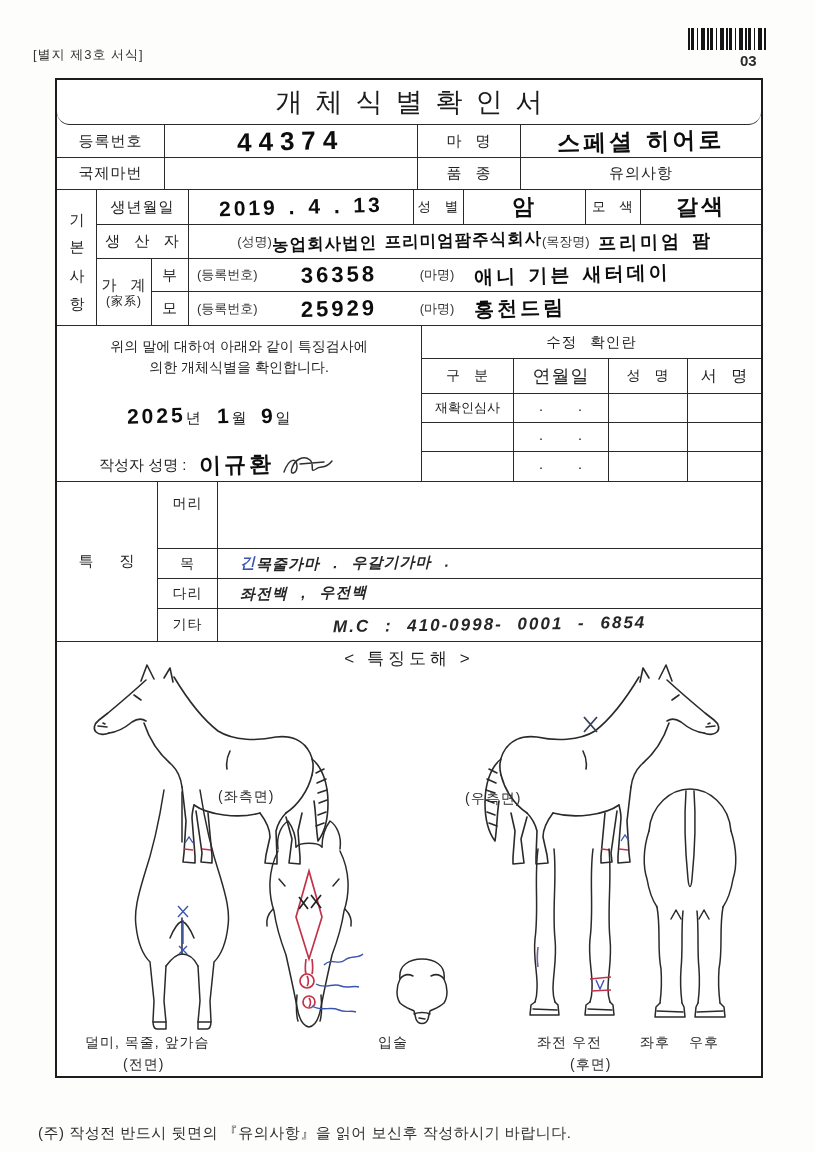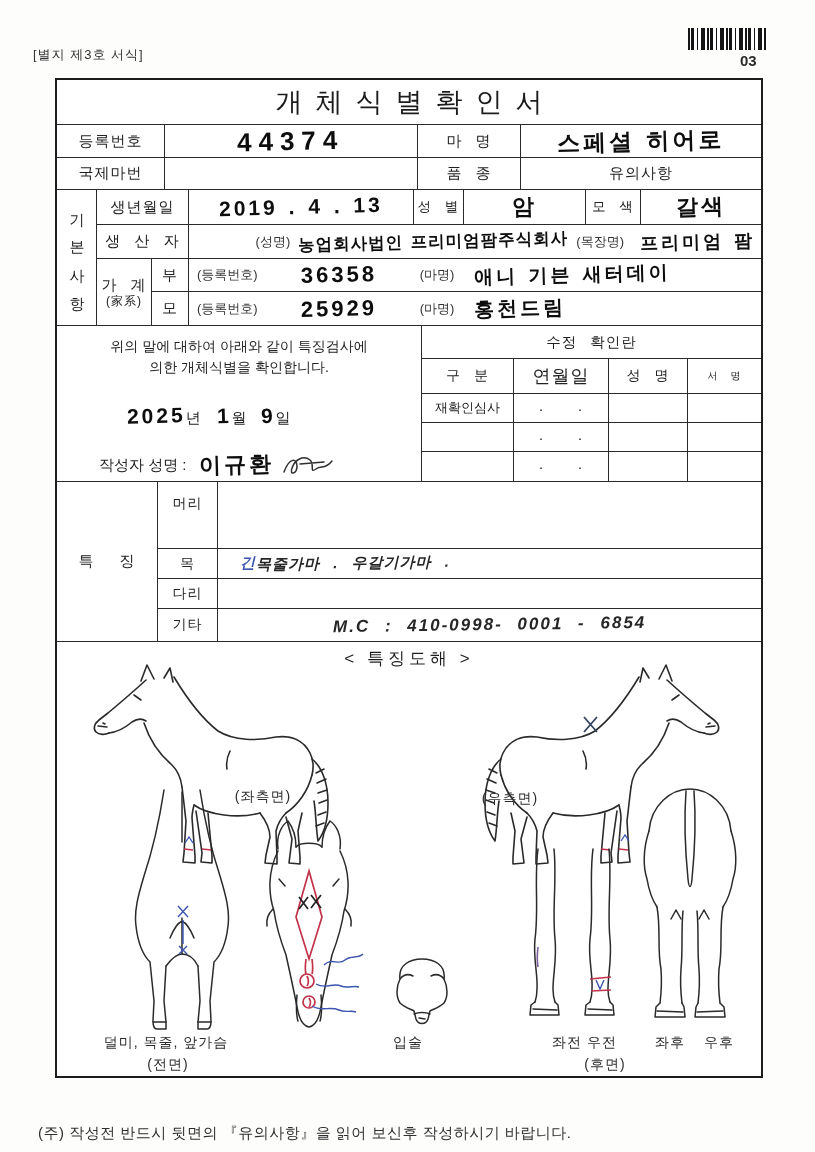--- a/index.html
+++ b/index.html
@@ -15,40 +15,40 @@
   
   .doc{position:absolute;left:55px;top:78px;width:708px;border:2px solid #1d1d1d;background:#fff;box-sizing:border-box;}
   .trow{display:flex;border-bottom:1.5px solid #2a2a2a;box-sizing:border-box;}
   .trow:last-child{border-bottom:none;}
   .cell{display:flex;align-items:center;justify-content:center;border-right:1.5px solid #2a2a2a;box-sizing:border-box;font-size:15px;word-spacing:8px;letter-spacing:1px;}
   .noR{border-right:none!important;}
   .col{display:flex;flex-direction:column;flex:1;min-width:0;}
   .irow{display:flex;border-bottom:1.5px solid #2a2a2a;box-sizing:border-box;}
   .irow:last-child{border-bottom:none;}
 
-  .title-row{height:44px;display:flex;align-items:center;justify-content:center;border-bottom:1.5px solid #2a2a2a;}
+  .title-row{height:44px;display:flex;align-items:center;justify-content:center;border-bottom:1.5px solid #2a2a2a;border-radius:13px;}
   .doc-title{font-size:27px;letter-spacing:13px;font-weight:500;color:#1c1c1c;padding-left:13px;}
 
   
   .mk{font-weight:900;color:#0d0d0d;letter-spacing:3px;transform:rotate(-1.5deg);display:inline-block;word-spacing:2px;}
   .pen{font-style:italic;font-weight:600;color:#262626;letter-spacing:1px;transform:rotate(-0.8deg);display:inline-block;}
   .blue{color:#3a55b0;}
 
   .vlabel{writing-mode:vertical-rl;text-orientation:upright;letter-spacing:13px;font-size:15px;}
 
   .p-lab{font-size:13px;color:#333;letter-spacing:0;word-spacing:0;white-space:nowrap;}
 
   
   .feat-content{justify-content:flex-start;padding-left:22px;}
   .writing-line{border-bottom:1.4px solid #2a2a2a;}
 
   
   .diagram{position:relative;height:434px;}
   .dg-title{position:absolute;left:0;right:0;top:5px;text-align:center;font-size:17px;letter-spacing:4px;font-weight:500;color:#1e1e1e;}
-  .dg-label{position:absolute;font-size:14px;color:#2c2c2c;letter-spacing:1px;text-align:center;}
+  .dg-label{position:absolute;font-size:14px;color:#2c2c2c;letter-spacing:1px;text-align:left;}
   svg{position:absolute;overflow:visible;}
   .sig-svg{position:static;display:inline-block;vertical-align:middle;margin-left:6px;}
 </style>
 </head>
 <body>
 
 <div class="page">
 
   <div class="form-ref">[별지 제3호 서식]</div>
   <div class="barcode"></div>
@@ -92,21 +92,21 @@
           <div class="cell" style="width:122px">
               <span class="mk" style="font-size:22px">암</span>
             </div>
           <div class="cell" style="width:55px;font-size:13.5px">모 색</div>
           <div class="cell noR" style="flex:1">
               <span class="mk" style="font-size:22px">갈색</span>
             </div>
         </div>
         <div class="irow" style="height:34px">
           <div class="cell" style="width:92px">생 산 자</div>
-          <div class="cell noR" style="flex:1;justify-content:flex-end;padding:0 6px;gap:8px">
+          <div class="cell noR" style="flex:1;justify-content:center;padding:0 6px;gap:0">
             <span class="p-lab">(성명)</span>
             <span class="mk" style="font-size:16.5px;letter-spacing:1px">농업회사법인 프리미엄팜주식회사</span>
             <span class="p-lab">(목장명)</span>
             <span class="mk" style="font-size:18px;margin-left:8px">프리미엄 팜</span>
           </div>
         </div>
         <div class="irow">
           <div class="cell" style="width:55px;flex-direction:column;line-height:1.2">
             <span>가 계</span>
             <span style="font-size:12px">(家系)</span>
@@ -155,21 +155,21 @@
         </div>
       </div>
       <div class="col noR">
         <div class="irow" style="height:33px">
           <div class="cell noR" style="flex:1;font-size:14.5px">수정 확인란</div>
         </div>
         <div class="irow" style="height:35px">
           <div class="cell" style="width:92px;font-size:14px">구 분</div>
           <div class="cell" style="width:95px;font-size:18px">연월일</div>
           <div class="cell" style="width:79px;font-size:14px">성 명</div>
-          <div class="cell noR" style="flex:1;font-size:10px">서 명</div>
+          <div class="cell noR" style="flex:1;font-size:16px">서 명</div>
         </div>
         <div class="irow" style="height:29px">
           <div class="cell" style="width:92px;font-size:13px;letter-spacing:0;word-spacing:0">재확인심사</div>
           <div class="cell" style="width:95px;word-spacing:28px">· ·</div>
           <div class="cell" style="width:79px"></div>
           <div class="cell noR" style="flex:1"></div>
         </div>
         <div class="irow" style="height:29px">
           <div class="cell" style="width:92px"></div>
           <div class="cell" style="width:95px;word-spacing:28px">· ·</div>
@@ -193,20 +193,23 @@
         </div>
         <div class="irow" style="height:30px">
           <div class="cell" style="width:60px;font-size:14px">목</div>
           <div class="cell noR feat-content" style="flex:1">
             <span class="pen blue" style="font-size:15px">긴</span>
             <span class="pen" style="font-size:15px">목줄가마 . 우갈기가마 .</span>
           </div>
         </div>
         <div class="irow" style="height:30px">
           <div class="cell" style="width:60px;font-size:14px">다리</div>
+          <div class="cell noR feat-content" style="flex:1">
+            <span class="pen" style="font-size:15px">좌전백 , 우전백</span>
+          </div>
         </div>
         <div class="irow" style="height:32px">
           <div class="cell" style="width:60px;font-size:14px">기타</div>
           <div class="cell noR" style="flex:1">
             <span class="pen" style="font-size:17px;letter-spacing:2px">M.C : 410-0998- 0001 - 6854</span>
           </div>
         </div>
       </div>
     </div>
 

